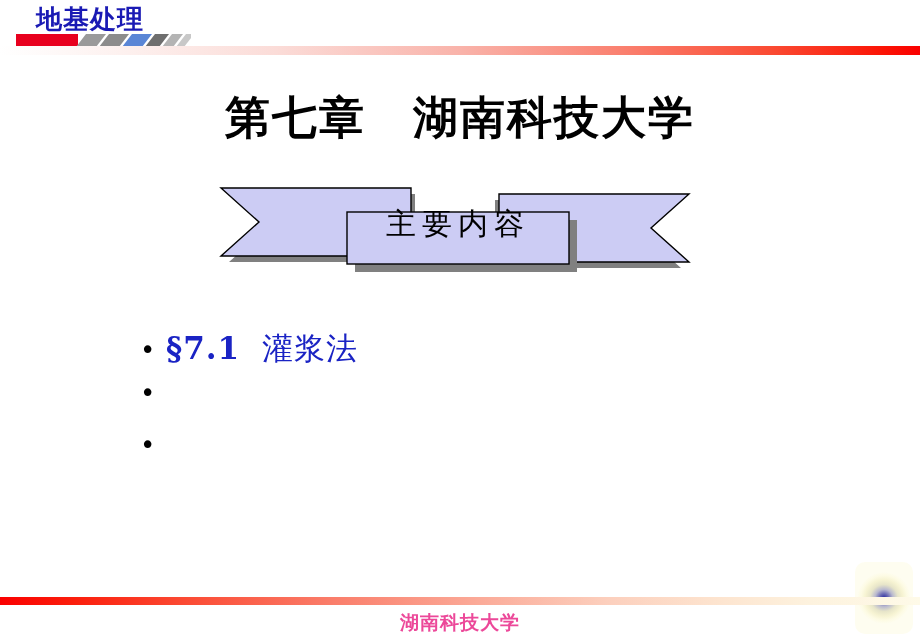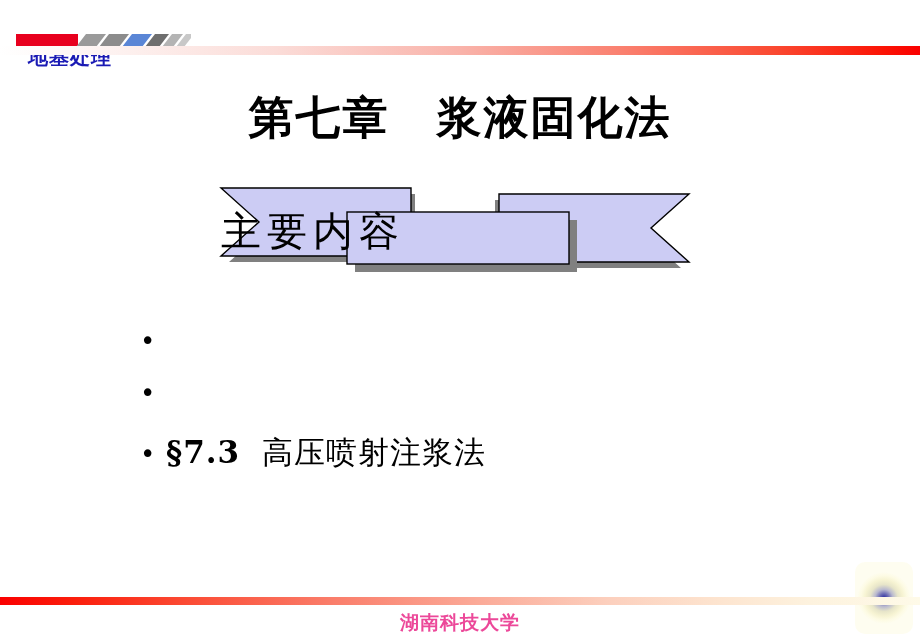--- a/index.html
+++ b/index.html
@@ -14,30 +14,29 @@
     position: relative;
     width: 920px;
     height: 637px;
     background: #ffffff;
     overflow: hidden;
   }
 
   
   .header-logo-text {
     position: absolute;
-    left: 28px;
+    left: 36px;
     top: 6px;
     font-family: "DejaVu Sans", "Liberation Sans", sans-serif;
-    font-size: 20px;
+    font-size: 26px;
     font-weight: 700;
     color: #1a1ab4;
     letter-spacing: 1px;
     white-space: nowrap;
     line-height: 1;
-    margin-top: 41px;
   }
   .header-accent {
     position: absolute;
     left: 16px;
     top: 33px;
     width: 175px;
     height: 13px;
   }
   .header-band {
     position: absolute;
@@ -78,22 +77,23 @@
     top: 178px;
     width: 480px;
     height: 105px;
   }
   .ribbon svg { display: block; }
   .ribbon-label {
     position: absolute;
     left: 0;
     top: 26px;
     width: 480px;
+    text-align: center;
     font-family: "DejaVu Serif", "Liberation Serif", serif;
-    font-size: 40px;
+    font-size: 30px;
     color: #000000;
     letter-spacing: 6px;
     text-indent: 6px;
     white-space: nowrap;
     pointer-events: none;
   }
 
   
   .bullets {
     position: absolute;
@@ -192,21 +192,21 @@
       <polygon points="93,0 113,0 103,13 83,13" fill="#8c8c8c"></polygon>
       <polygon points="116,0 136,0 126,13 106,13" fill="#5a86d6"></polygon>
       <polygon points="139,0 153,0 143,13 129,13" fill="#6e6e6e"></polygon>
       <polygon points="156,0 167,0 157,13 146,13" fill="#b4b4b4"></polygon>
       <polygon points="170,0 178,0 168,13 160,13" fill="#c8c8c8"></polygon>
     </svg>
   </div>
 
   <div class="header-band"></div>
 
-  <div class="slide-title">第七章　浆液固化法</div>
+  <div class="slide-title">第七章　湖南科技大学</div>
 
   <div class="ribbon">
     <svg width="480" height="105" viewBox="0 0 480 105" xmlns="http://www.w3.org/2000/svg">
 
       <g fill="#808080">
         <polygon points="14,16 200,16 200,84 14,84 52,50"></polygon>
         <polygon points="280,22 466,22 428,56 466,90 280,90"></polygon>
       </g>
 
       <polygon points="6,10 196,10 196,78 6,78 44,44" fill="#ccccf4" stroke="#000000" stroke-width="1.4"></polygon>
@@ -217,32 +217,32 @@
 
       <rect x="132" y="34" width="222" height="52" fill="#ccccf4" stroke="#000000" stroke-width="1.4"></rect>
     </svg>
     <div class="ribbon-label">主要内容</div>
   </div>
 
   <div class="bullets">
 
     <div class="bullet-row accent">
       <span class="bullet-dot">•</span>
+      <span class="bullet-text">
+        <span class="sect">§7.1</span>
+        <span class="cn">灌浆法</span>
+      </span>
     </div>
 
     <div class="bullet-row">
       <span class="bullet-dot">•</span>
     </div>
 
     <div class="bullet-row">
       <span class="bullet-dot">•</span>
-      <span class="bullet-text">
-        <span class="sect">§7.3</span>
-        <span class="cn">高压喷射注浆法</span>
-      </span>
     </div>
 
   </div>
 
   <div class="footer-glow"></div>
   <div class="footer-band"></div>
   <div class="footer-text">湖南科技大学</div>
 
 </div>
 

